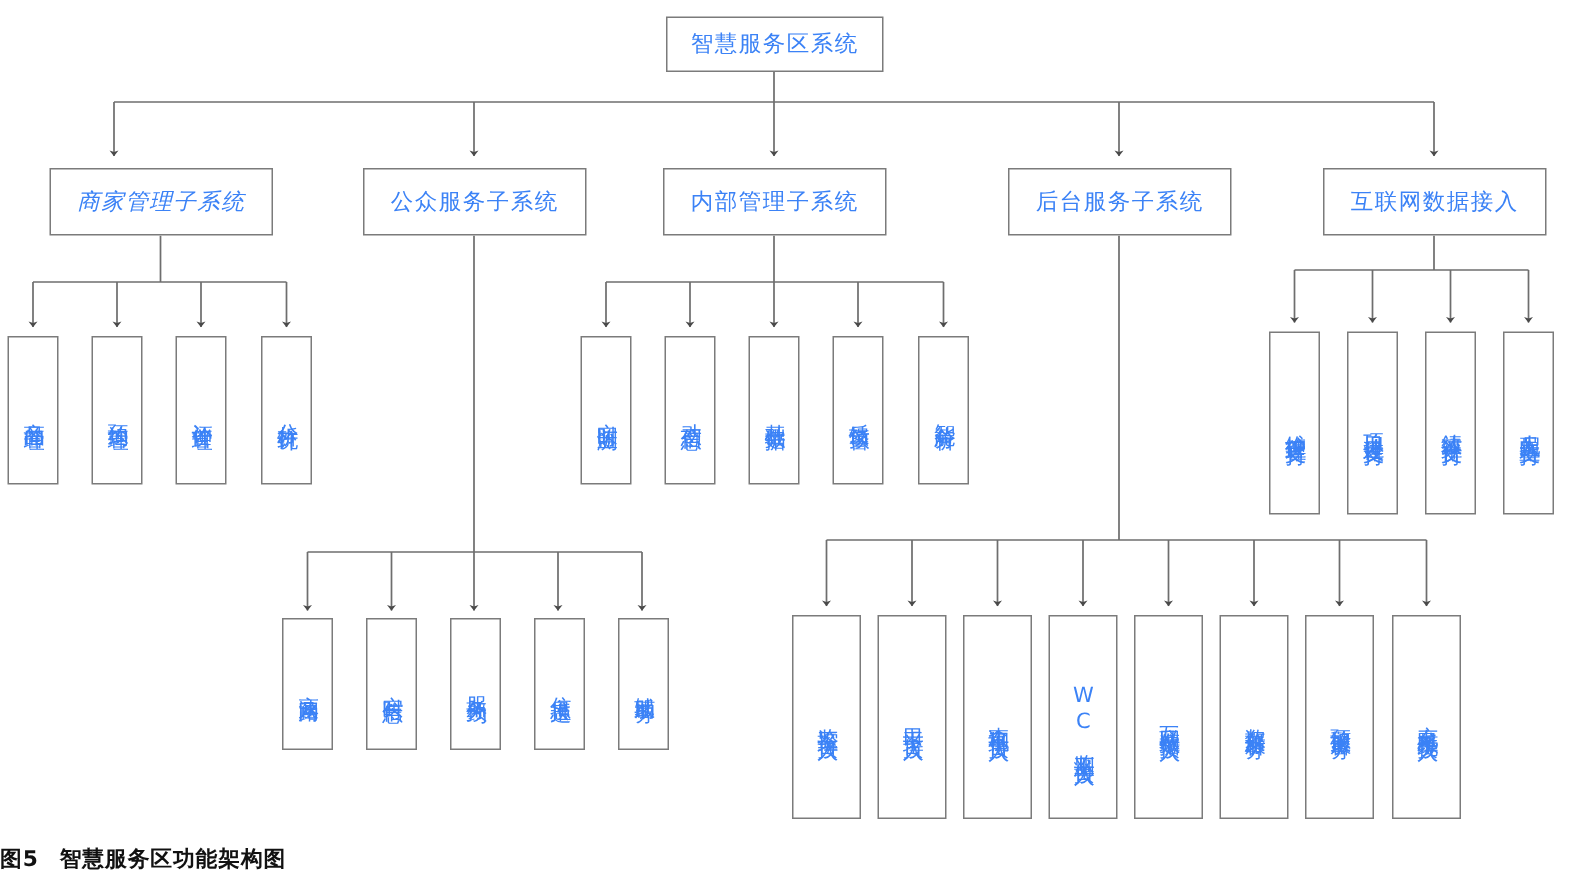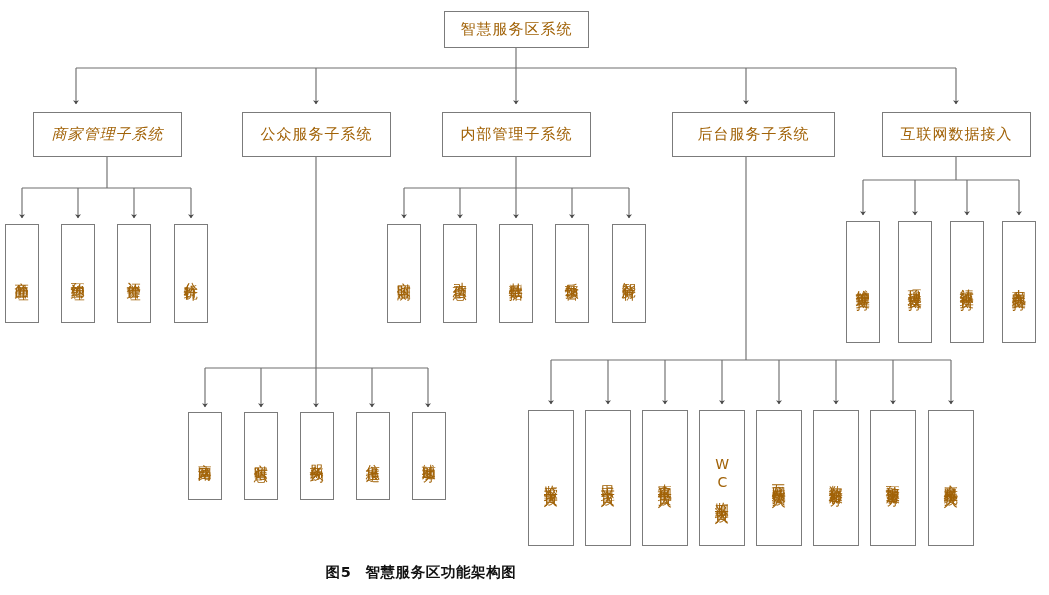--- a/index.html
+++ b/index.html
@@ -2,27 +2,27 @@
 <html><head>
 <meta charset="utf-8">
 <style>
   html,body{margin:0;padding:0;background:#ffffff;}
   body{width:1049px;height:595px;position:relative;overflow:hidden;
        font-family:"DejaVu Sans","Liberation Sans",sans-serif;color:#1a1a1a;}
   #canvas{position:absolute;left:0;top:0;width:1049px;height:595px;}
   svg.links{position:absolute;left:0;top:0;width:1049px;height:595px;pointer-events:none;}
   .node{position:absolute;box-sizing:border-box;background:#ffffff;
         border:1px solid #7b7b7b;display:flex;align-items:center;justify-content:center;
-        text-align:center;line-height:1.18;color:#a16207;}
+        text-align:center;line-height:1.18;color:#3b82f6;}
   .node.h{font-size:15px;letter-spacing:1px;}
   .node.v{writing-mode:vertical-rl;text-orientation:upright;font-size:14px;
           letter-spacing:1.5px;padding:4px 0;}
   .node.v .lbl{writing-mode:vertical-rl;text-orientation:upright;display:block;}
   .node.v.lat{text-orientation:mixed;}
-  .caption{position:absolute;left:0;top:563px;width:842px;text-align:center;
+  .caption{position:absolute;left:0;top:563px;width:842px;text-align:left;
            font-size:14.5px;font-weight:bold;color:#111;letter-spacing:.6px;}
   .caption .gap{display:inline-block;width:14px;}
 </style>
 </head>
 <body>
 
 <div id="canvas">
 
   <svg class="links" viewBox="0 0 1049 595">
     <defs>
@@ -89,21 +89,21 @@
 
   <div class="node h" style="left:33px;top:112px;width:149px;height:45px;font-style:italic;">
     <span class="lbl">商家管理子系统</span>
   </div>
   <div class="node h" style="left:242px;top:112px;width:149px;height:45px;">
     <span class="lbl">公众服务子系统</span>
   </div>
   <div class="node h" style="left:442px;top:112px;width:149px;height:45px;">
     <span class="lbl">内部管理子系统</span>
   </div>
-  <div class="node h" style="left:672px;top:112px;width:163px;height:45px;">
+  <div class="node h" style="left:672px;top:112px;width:149px;height:45px;">
     <span class="lbl">后台服务子系统</span>
   </div>
   <div class="node h" style="left:882px;top:112px;width:149px;height:45px;">
     <span class="lbl">互联网数据接入</span>
   </div>
 
   <div class="node v" style="left:5px;top:224px;width:34px;height:99px;">
     <span class="lbl">商品管理</span>
   </div>
   <div class="node v" style="left:61px;top:224px;width:34px;height:99px;">

